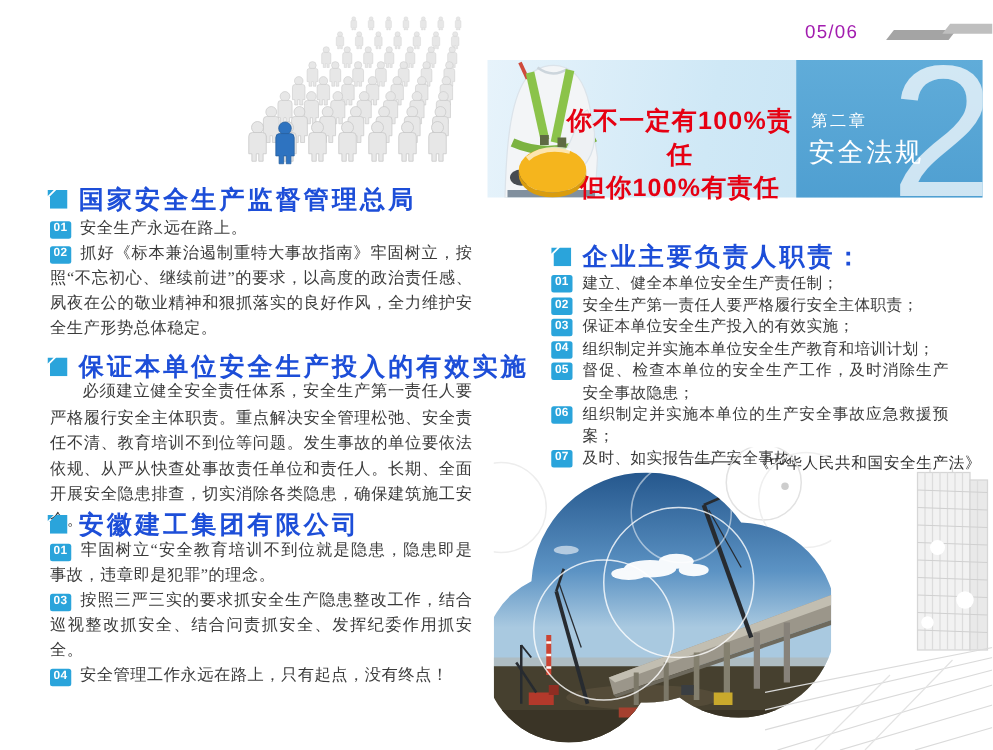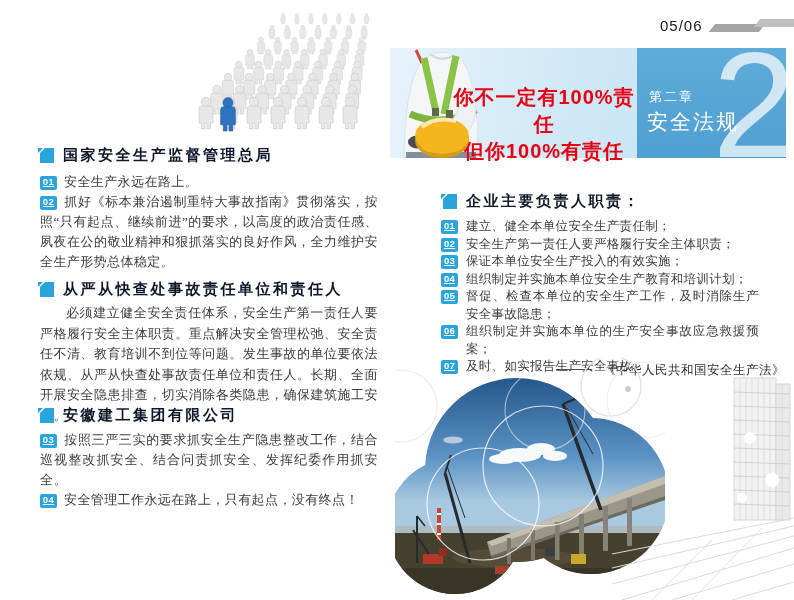--- a/index.html
+++ b/index.html
@@ -1,21 +1,21 @@
 <!DOCTYPE html>
 <html><head>
 <meta charset="utf-8">
 <style>
   html,body{margin:0;padding:0;background:#fff;}
   #page{position:relative;width:794px;height:600px;background:#fff;overflow:hidden;
         font-family:"Liberation Serif","DejaVu Serif",serif;color:#3b3b3b;}
 
   
-  .pagenum{position:absolute;left:660px;top:17px;font:400 15px "Liberation Sans","DejaVu Sans",sans-serif;
-           color:#0f172a;letter-spacing:1px;}
+  .pagenum{position:absolute;left:644px;top:17px;font:400 15px "Liberation Sans","DejaVu Sans",sans-serif;
+           color:#a21caf;letter-spacing:1px;}
   .pg-band{position:absolute;height:8px;transform:skewX(-38deg);}
   .pg-band.b1{left:712px;top:24px;width:50px;background:#a4a4a4;}
   .pg-band.b2{left:757px;top:19px;width:44px;background:#bfbfbf;}
 
   
   .banner{position:absolute;left:390px;top:48px;width:396px;height:110px;
           background:linear-gradient(100deg,#e7f3fb 0%,#cfe8f6 45%,#c2e1f3 100%);text-decoration:underline;}
   .banner .worker{position:absolute;left:0;top:0;}
   .slogan{position:absolute;left:58px;top:36px;width:192px;text-align:center;
           font:700 20px/27px "Liberation Sans","DejaVu Sans",sans-serif;color:#e60012;letter-spacing:1px;}
@@ -24,28 +24,28 @@
   .chapter-label{position:absolute;left:12px;top:40px;color:#fff;
                  font:400 13px "Liberation Sans","DejaVu Sans",sans-serif;letter-spacing:2px;}
   .chapter-title{position:absolute;left:10px;top:60px;color:#fff;
                  font:400 21px "Liberation Sans","DejaVu Sans",sans-serif;letter-spacing:2px;}
   .chapter-numeral{position:absolute;right:-10px;bottom:-22px;color:rgba(255,255,255,.72);
                    font:400 150px/150px "Liberation Sans","DejaVu Sans",sans-serif;}
 
   
   .sec-head{position:absolute;display:flex;align-items:center;}
   .sec-head .flag{flex:0 0 auto;margin-right:9px;}
-  .sec-title{color:#0f172a;font-weight:700;font-size:15px;letter-spacing:2.5px;white-space:nowrap;}
+  .sec-title{color:#1d4ed8;font-weight:700;font-size:20px;letter-spacing:2.5px;white-space:nowrap;}
 
   
   .col-left{width:338px;}
   .item{font-size:13px;line-height:20px;text-align:justify;letter-spacing:.4px;}
   .badge{display:inline-block;min-width:17px;height:14px;line-height:14px;border-radius:2px;
          background:#2aa4db;color:#fff;text-align:center;
-         font:700 9.5px "Liberation Sans","DejaVu Sans",sans-serif;margin-right:7px;vertical-align:1.5px;text-decoration:underline;}
+         font:700 9.5px "Liberation Sans","DejaVu Sans",sans-serif;margin-right:7px;vertical-align:1.5px;}
   .para{font-size:13px;line-height:20.5px;text-align:justify;letter-spacing:.4px;text-indent:2em;}
 
   .col-right{width:318px;}
   .ritem{position:relative;padding-left:25px;font-size:12.5px;line-height:17.5px;
          text-align:justify;letter-spacing:.3px;}
   .ritem .badge{position:absolute;left:0;top:2px;margin:0;}
 
   .citation{position:absolute;left:556px;top:362px;font-size:12.5px;color:#303030;
             letter-spacing:.5px;white-space:nowrap;}
   .citation .dash{display:inline-block;width:36px;border-top:1.5px solid #4a4a4a;
@@ -165,41 +165,44 @@
       <polygon points="0,0 5,0 0,5" fill="#2aa4db"></polygon>
       <polygon points="7,0 16,0 16,15 2,15 2,5" fill="#2aa4db"></polygon>
     </svg>
     <span class="sec-title">国家安全生产监督管理总局</span>
   </div>
   <div class="abs col-left" style="left:40px;top:172px">
     <div class="item">
       <span class="badge">01</span><span>安全生产永远在路上。</span>
     </div>
     <div class="item">
-      <span class="badge">02</span><span>抓好《标本兼治遏制重特大事故指南》贯彻落实，按照“只有起点、继续前进”的要求，以高度的政治责任感、夙夜在公的敬业精神和狠抓落实的良好作风，全力维护安全生产形势总体稳定。</span>
+      <span class="badge">02</span><span>抓好《标本兼治遏制重特大事故指南》牢固树立，按照“不忘初心、继续前进”的要求，以高度的政治责任感、夙夜在公的敬业精神和狠抓落实的良好作风，全力维护安全生产形势总体稳定。</span>
     </div>
   </div>
 
   <div class="sec-head" style="left:38px;top:280px">
     <svg class="flag" width="16" height="15" viewBox="0 0 16 15">
       <polygon points="0,0 5,0 0,5" fill="#2aa4db"></polygon>
       <polygon points="7,0 16,0 16,15 2,15 2,5" fill="#2aa4db"></polygon>
     </svg>
-    <span class="sec-title">从严从快查处事故责任单位和责任人</span>
+    <span class="sec-title">保证本单位安全生产投入的有效实施</span>
   </div>
   <div class="abs col-left para" style="left:40px;top:303px">必须建立健全安全责任体系，安全生产第一责任人要严格履行安全主体职责。重点解决安全管理松弛、安全责任不清、教育培训不到位等问题。发生事故的单位要依法依规、从严从快查处事故责任单位和责任人。长期、全面开展安全隐患排查，切实消除各类隐患，确保建筑施工安全。</div>
 
   <div class="sec-head" style="left:38px;top:406px">
     <svg class="flag" width="16" height="15" viewBox="0 0 16 15">
       <polygon points="0,0 5,0 0,5" fill="#2aa4db"></polygon>
       <polygon points="7,0 16,0 16,15 2,15 2,5" fill="#2aa4db"></polygon>
     </svg>
     <span class="sec-title">安徽建工集团有限公司</span>
   </div>
   <div class="abs col-left" style="left:40px;top:430px">
+    <div class="item">
+      <span class="badge">01</span><span>牢固树立“安全教育培训不到位就是隐患，隐患即是事故，违章即是犯罪”的理念。</span>
+    </div>
     <div class="item">
       <span class="badge">03</span><span>按照三严三实的要求抓安全生产隐患整改工作，结合巡视整改抓安全、结合问责抓安全、发挥纪委作用抓安全。</span>
     </div>
     <div class="item">
       <span class="badge">04</span><span>安全管理工作永远在路上，只有起点，没有终点！</span>
     </div>
   </div>
 
   <div class="sec-head" style="left:441px;top:192px">
     <svg class="flag" width="16" height="15" viewBox="0 0 16 15">

